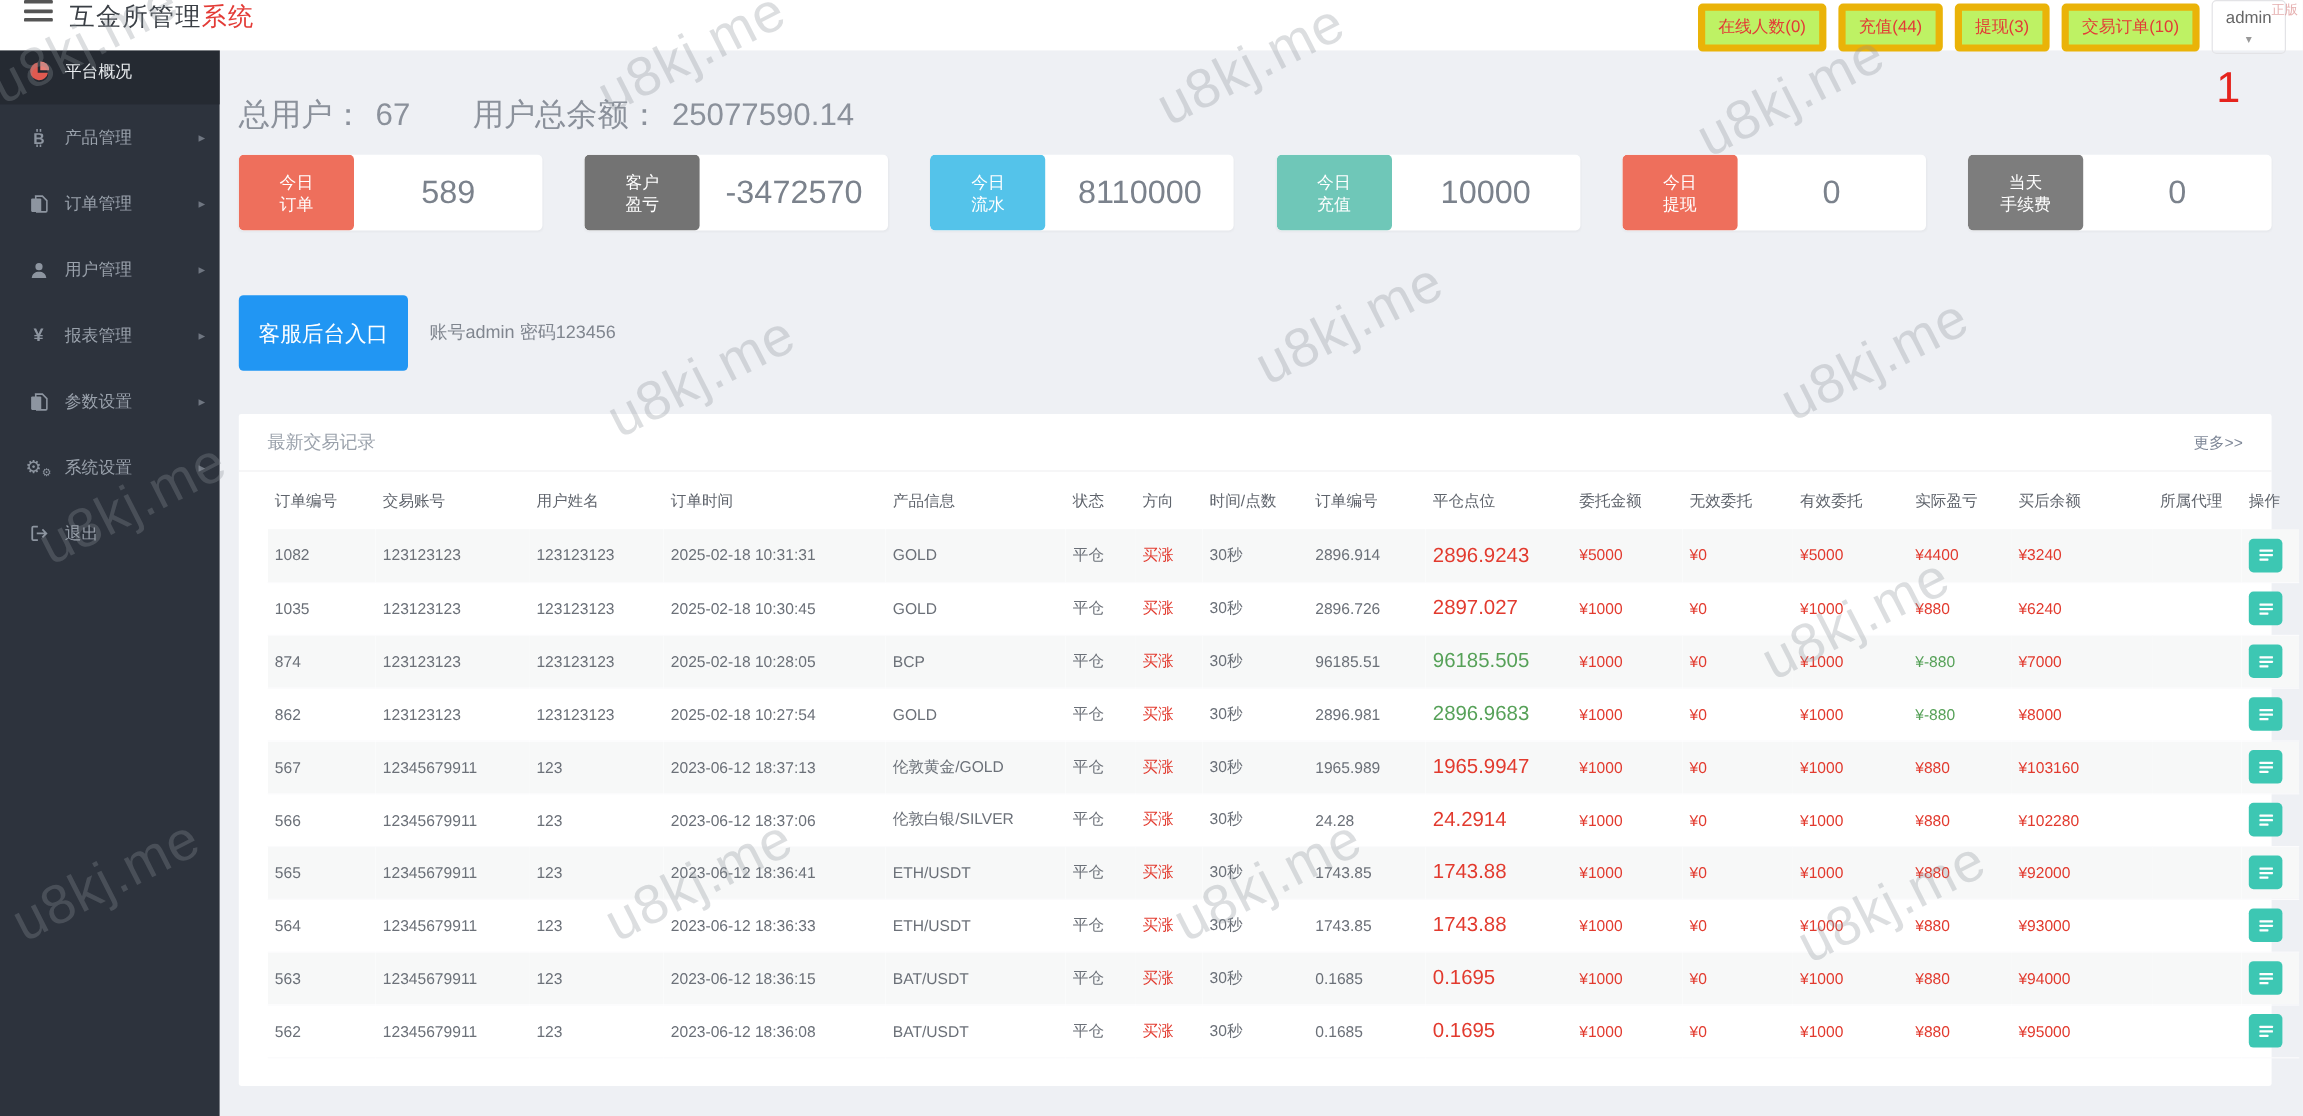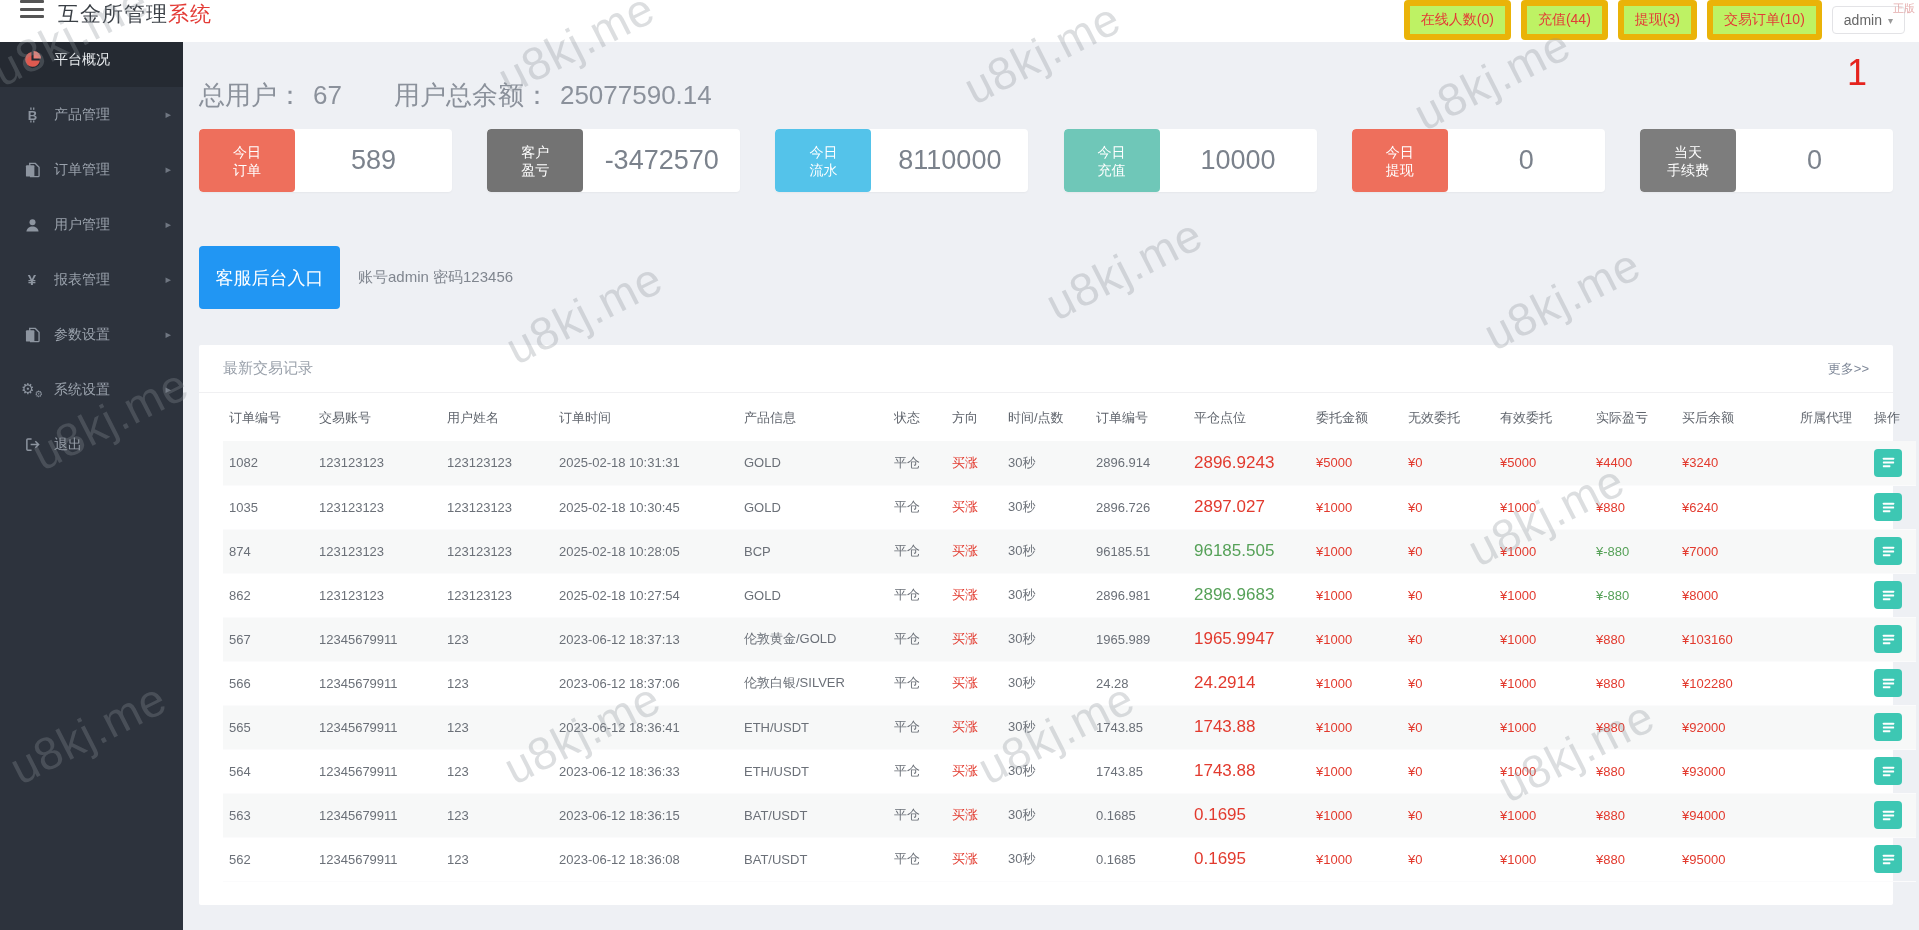--- a/index.html
+++ b/index.html
@@ -6,21 +6,21 @@
   html,body { width:1919px; height:930px; overflow:hidden; font-family:"Liberation Sans","DejaVu Sans",sans-serif; background:#eef0f4; }
 
   
   .topbar { position:absolute; top:0; left:0; right:0; height:42px; background:#fff; display:flex; align-items:flex-start; padding:0 14px; z-index:5; }
   .hamburger { width:24px; height:18px; display:flex; flex-direction:column; justify-content:space-between; cursor:pointer; margin:0 14px 0 6px; }
   .hamburger i { display:block; height:3px; background:#555; border-radius:1px; }
   .brand { font-size:21px; color:#3a3f45; letter-spacing:1px; }
   .brand .accent { color:#e33b36; }
   .topbar-right { margin-left:auto; display:flex; align-items:center; gap:10px; }
   .pill { border:6px solid #eab308; border-radius:4px; background:#bef264; padding:5px 11px; font-size:14px; color:#e33b36; cursor:pointer; white-space:nowrap; }
-  .user-pill { border:1px solid #e3e3e6; border-radius:4px; padding:5px 11px; font-size:14px; color:#666; cursor:pointer; display:flex; align-items:center; gap:6px; }
+  .user-pill { border:1px solid #e3e3e6; border-radius:4px; padding:5px 11px; font-size:14px; color:#666; cursor:pointer; display:flex; align-items:center; gap:6px;flex-direction:column; }
   .user-pill .caret { font-size:10px; color:#999; }
   .corner-text { position:absolute; top:1px; right:4px; font-size:11px; color:rgba(215,130,130,.65); z-index:6; }
 
   
   .sidebar { position:absolute; top:32px; left:0; bottom:0; width:183px; background:#2d333d; z-index:4; }
   .side-item { height:55px; display:flex; align-items:center; padding:0 14px 0 22px; color:#9aa2ac; font-size:14px; cursor:pointer; position:relative; }
   .side-item.active { background:#252a32; color:#e9ecef; }
   .side-item .s-icon { width:20px; margin-right:12px; display:inline-flex; justify-content:center; align-items:center; font-size:15px; color:#8d95a0; }
   .side-item.active .s-icon { color:#e05a50; }
   .side-item .s-caret { position:absolute; right:12px; font-size:11px; color:#6f7681; }

